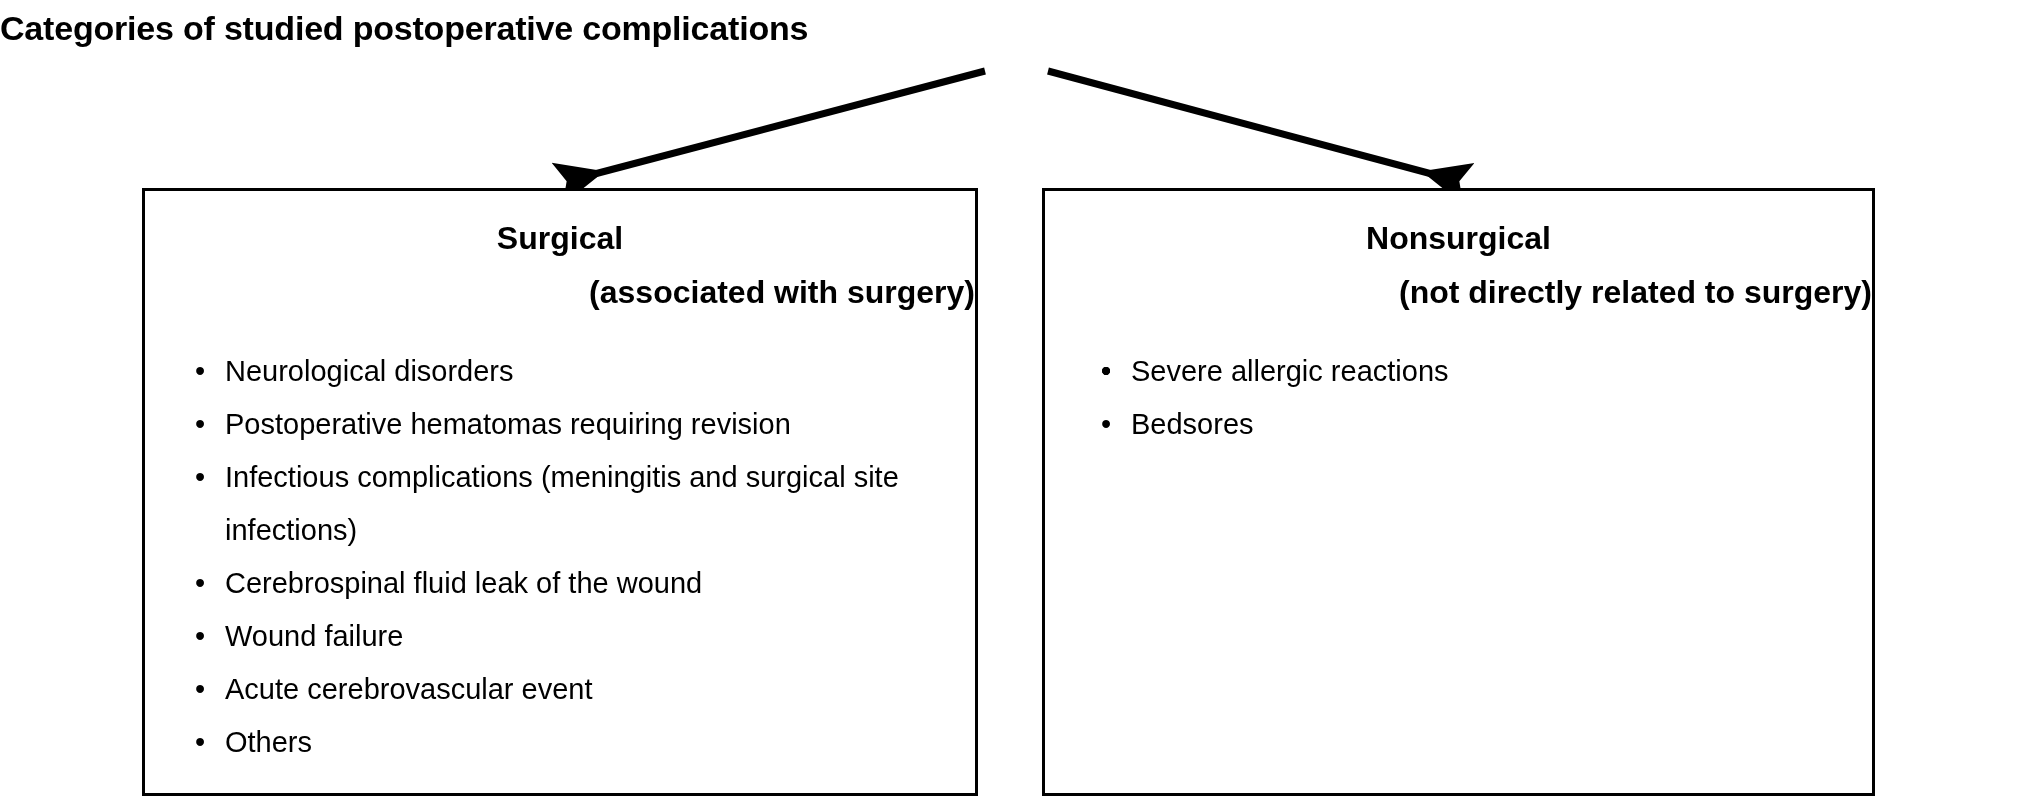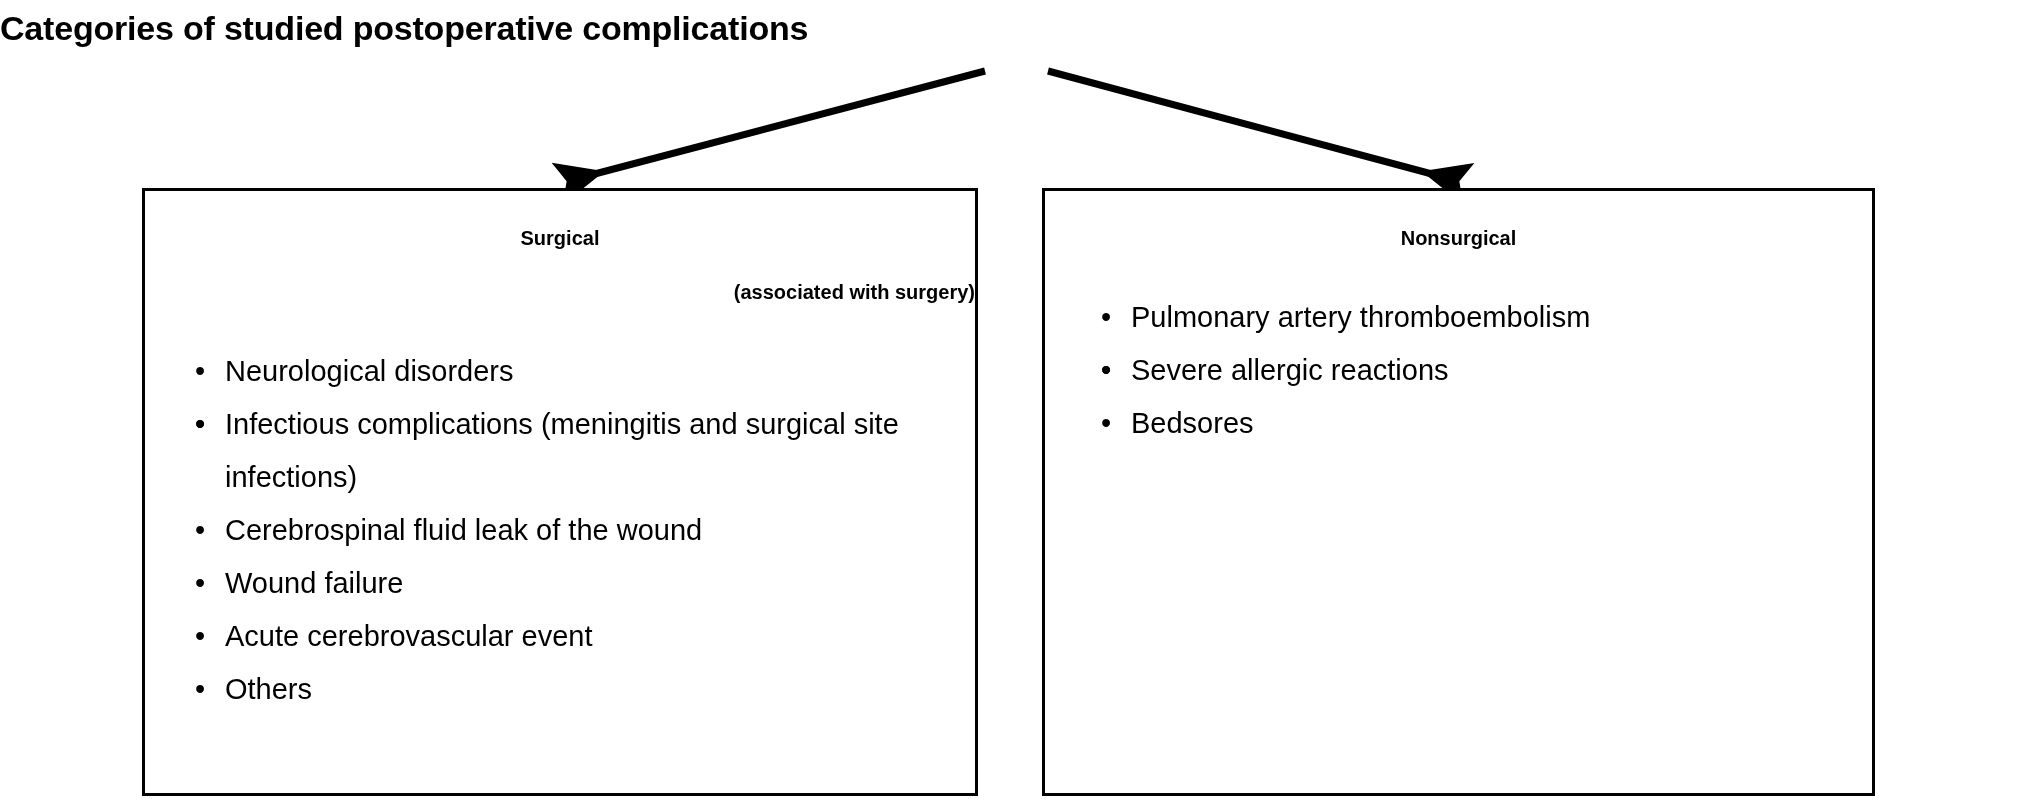--- a/index.html
+++ b/index.html
@@ -63,21 +63,21 @@
   .box-right {
     left: 1042px;
     top: 188px;
     width: 833px;
     height: 608px;
   }
 
   .box-header {
     text-align: center;
     font-weight: bold;
-    font-size: 20px;
+    font-size: 32px;
     line-height: 54px;
     padding-top: 20px;
   }
   .box-header .line2 {
     display: block;
     text-align: right;
   }
 
   .bullet-list {
     list-style: none;
@@ -133,20 +133,21 @@
       <span>Surgical</span>
       <span class="line2">(associated with surgery)</span>
     </div>
     <ul class="bullet-list">
       <li class="bullet-item">
         <span class="dot">•</span>
         <span>Neurological disorders</span>
       </li>
       <li class="bullet-item">
         <span class="dot">•</span>
+        <span>Postoperative hematomas requiring revision</span>
       </li>
       <li class="bullet-item">
         <span class="dot">•</span>
         <span>Infectious complications (meningitis and surgical site infections)</span>
       </li>
       <li class="bullet-item">
         <span class="dot">•</span>
         <span>Cerebrospinal fluid leak of the wound</span>
       </li>
       <li class="bullet-item">
@@ -160,25 +161,25 @@
       <li class="bullet-item">
         <span class="dot">•</span>
         <span>Others</span>
       </li>
     </ul>
   </div>
 
   <div class="box box-right">
     <div class="box-header">
       <span>Nonsurgical</span>
+      <span class="line2">(not directly related to surgery)</span>
     </div>
     <ul class="bullet-list">
       <li class="bullet-item">
         <span class="dot">•</span>
-        <span>Pulmonary artery thromboembolism</span>
       </li>
       <li class="bullet-item">
         <span class="dot">•</span>
       </li>
       <li class="bullet-item">
         <span class="dot">•</span>
         <span>Severe allergic reactions</span>
       </li>
       <li class="bullet-item">
         <span class="dot">•</span>

